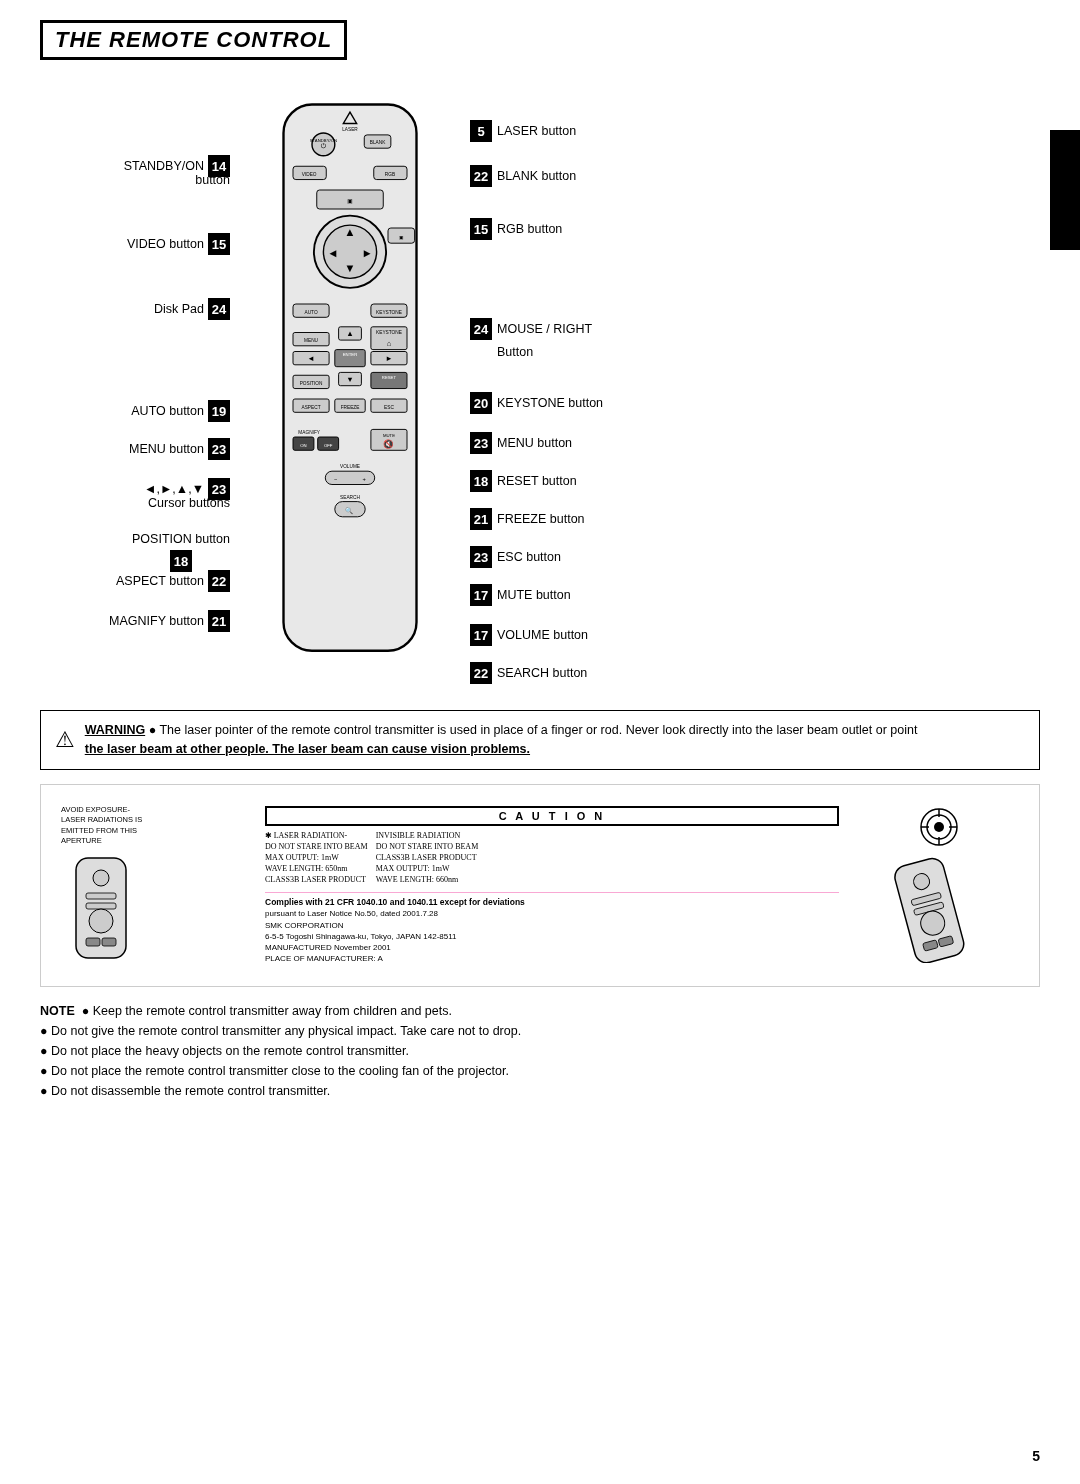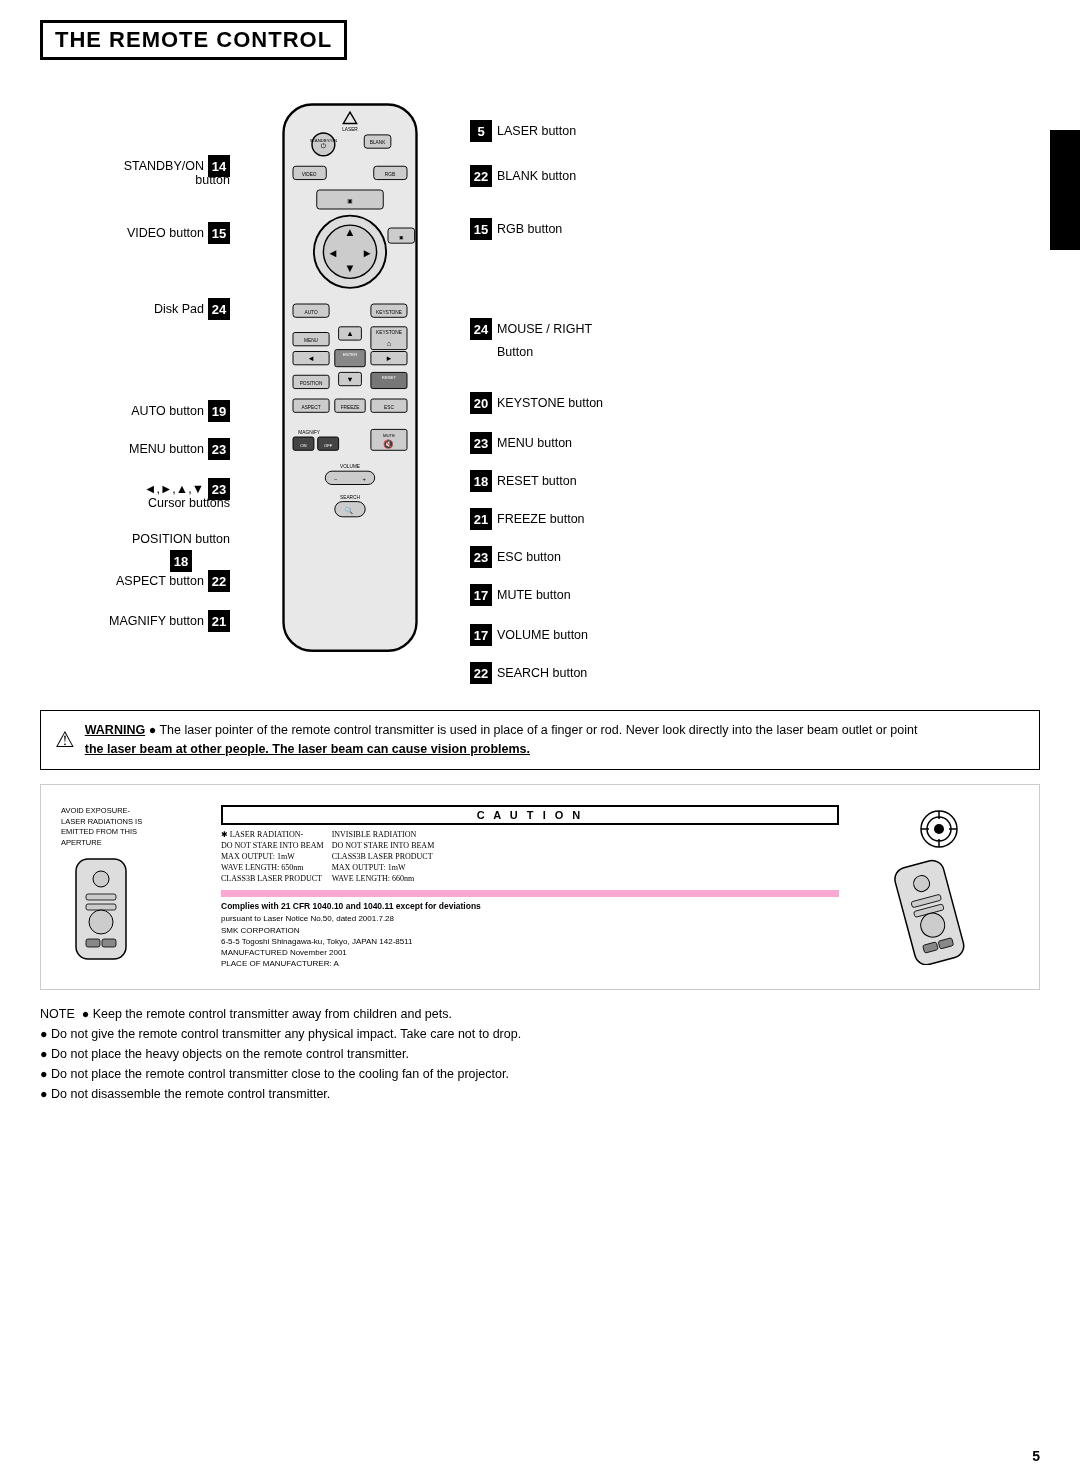--- a/index.html
+++ b/index.html
@@ -33,20 +33,21 @@
       background: #000;
     }
 
     
     .section-title {
       border: 3px solid #000;
       display: inline-block;
       padding: 4px 12px;
       font-size: 22px;
       font-weight: 900;
+      font-style: italic;
       letter-spacing: 1px;
       margin-bottom: 10px;
     }
 
     
     .diagram-area {
       display: flex;
       position: relative;
       width: 100%;
       height: 620px;
@@ -145,57 +146,58 @@
       justify-content: flex-end;
     }
 
     .caution-left {
       width: 140px;
       flex-shrink: 0;
     }
 
     .caution-center {
       flex: 1;
+      margin-left: 44px;
     }
 
     .caution-right {
       width: 160px;
       flex-shrink: 0;
     }
 
     .caution-title-box {
       border: 2px solid #000;
       text-align: center;
       font-size: 11px;
       font-weight: bold;
       letter-spacing: 3px;
       padding: 2px 8px;
       margin-bottom: 4px;
     }
 
     .caution-compliance {
       font-size: 8px;
       line-height: 1.4;
-      border-top: 7px solid #f9a8d4;
+      border-top: 1px solid #f9a8d4;
       padding-top: 4px;
       margin-top: 4px;
     }
 
     .caution-compliance strong {
       font-size: 8.5px;
     }
 
     
     .notes-section {
       font-size: 12.5px;
       line-height: 1.6;
     }
 
     .notes-section .note-label {
-      font-weight: normal;
+      font-weight: bold;
     }
 
     
     .avoid-text {
       font-size: 7.5px;
       line-height: 1.4;
     }
   </style>
 </head>
 <body>
@@ -213,21 +215,21 @@
   <div class="left-labels">
 
     <div class="left-label" style="top:85px; right:10px;">
       <span>STANDBY/ON</span>
       <span class="badge">14</span>
     </div>
     <div class="left-label" style="top:103px; right:10px;">
       <span>button</span>
     </div>
 
-    <div class="left-label" style="top:152px; right:10px;justify-content:center;">
+    <div class="left-label" style="top:163px; right:10px;justify-content:center;">
       <span>VIDEO button</span>
       <span class="badge">15</span>
     </div>
 
     <div class="left-label" style="top:228px; right:10px;">
       <span>Disk Pad</span>
       <span class="badge">24</span>
     </div>
 
     <div class="left-label" style="top:330px; right:10px;">

